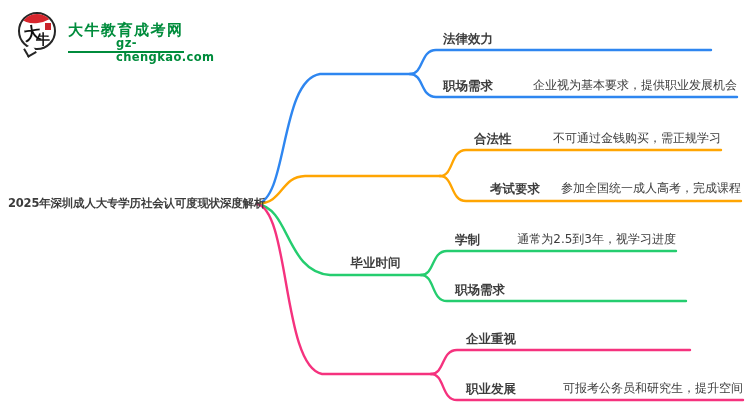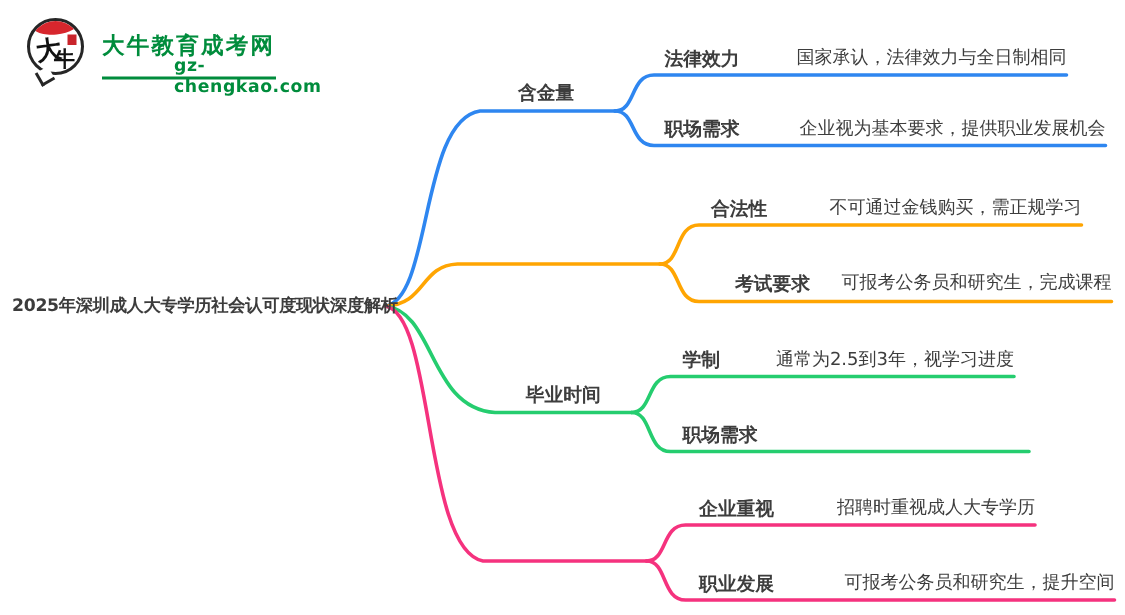--- a/index.html
+++ b/index.html
@@ -69,34 +69,31 @@
       </div>
       <div class="logo-tail"></div>
     </div>
     <div class="logo-title">大牛教育成考网</div>
     <div class="logo-url">gz-chengkao.com</div>
     <div class="logo-underline"></div>
   </div>
 
   <div class="txt central" style="left:8px;top:196px;">2025年深圳成人大专学历社会认可度现状深度解析</div>
 
-  <div class="txt blabel" style="left:318px;top:54px;width:92px;">含金量</div>
   <div class="txt clabel" style="left:443px;top:31px;">法律效力</div>
-  <div class="txt leaf" style="right:39px;top:31px;">国家承认，法律效力与全日制相同</div>
   <div class="txt clabel" style="left:443px;top:78px;">职场需求</div>
   <div class="txt leaf" style="right:13px;top:78px;">企业视为基本要求，提供职业发展机会</div>
 
   <div class="txt clabel" style="left:474px;top:131px;">合法性</div>
   <div class="txt leaf" style="right:29px;top:131px;">不可通过金钱购买，需正规学习</div>
   <div class="txt clabel" style="left:474px;top:181px;margin-left:16px;">考试要求</div>
-  <div class="txt leaf" style="right:9px;top:181px;">可报考公务员和研究生，完成课程</div>
+  <div class="txt leaf" style="right:9px;top:181px;">参加全国统一成人高考，完成课程</div>
 
   <div class="txt blabel" style="left:330px;top:255px;width:91px;">毕业时间</div>
   <div class="txt clabel" style="left:455px;top:232px;">学制</div>
   <div class="txt leaf" style="right:74px;top:232px;">通常为2.5到3年，视学习进度</div>
   <div class="txt clabel" style="left:455px;top:282px;">职场需求</div>
 
   <div class="txt clabel" style="left:466px;top:331px;">企业重视</div>
-  <div class="txt leaf" style="right:60px;top:331px;">招聘时重视成人大专学历</div>
   <div class="txt clabel" style="left:466px;top:381px;">职业发展</div>
   <div class="txt leaf" style="right:7px;top:381px;">可报考公务员和研究生，提升空间</div>
 
 </div>
 
 </body></html>

